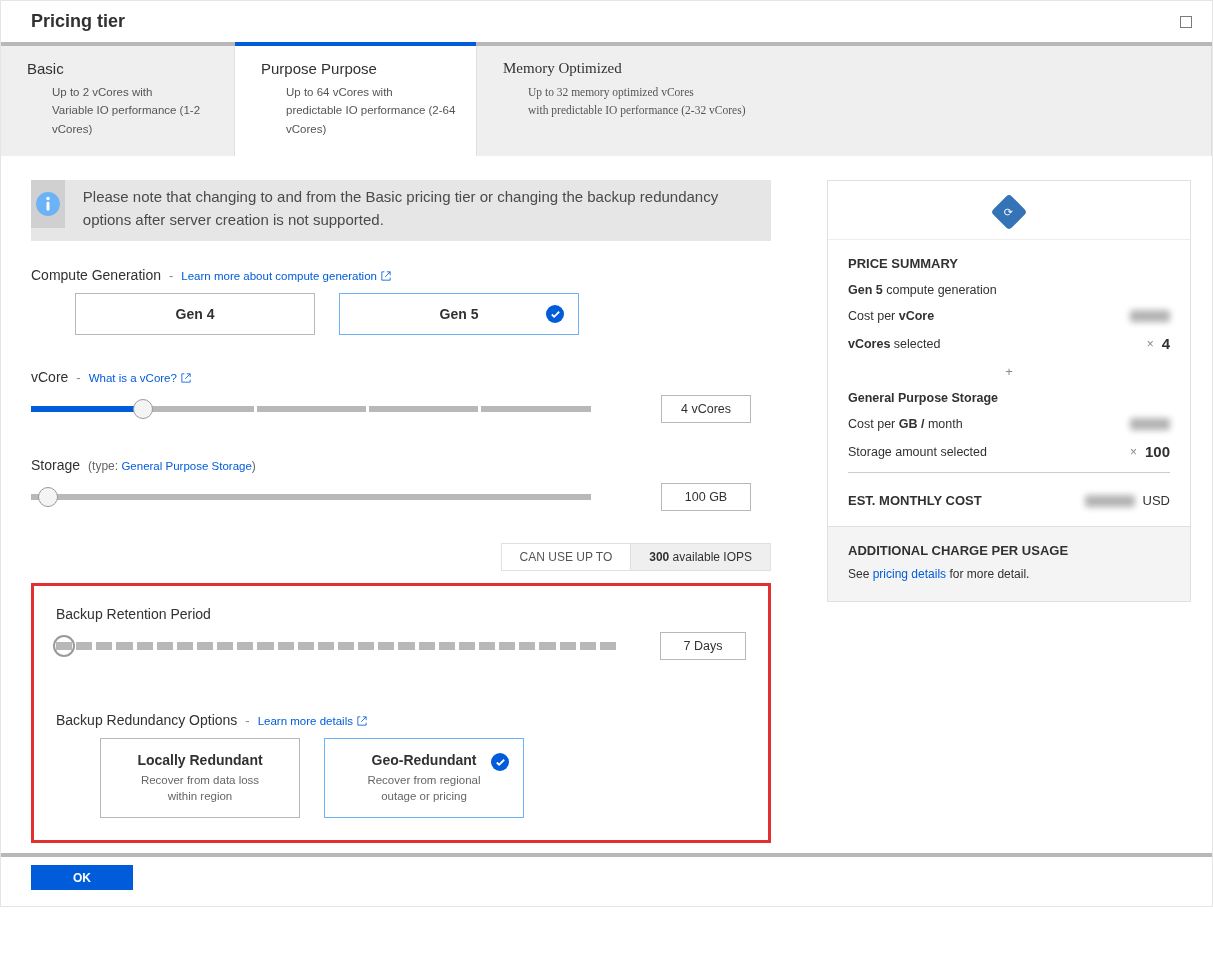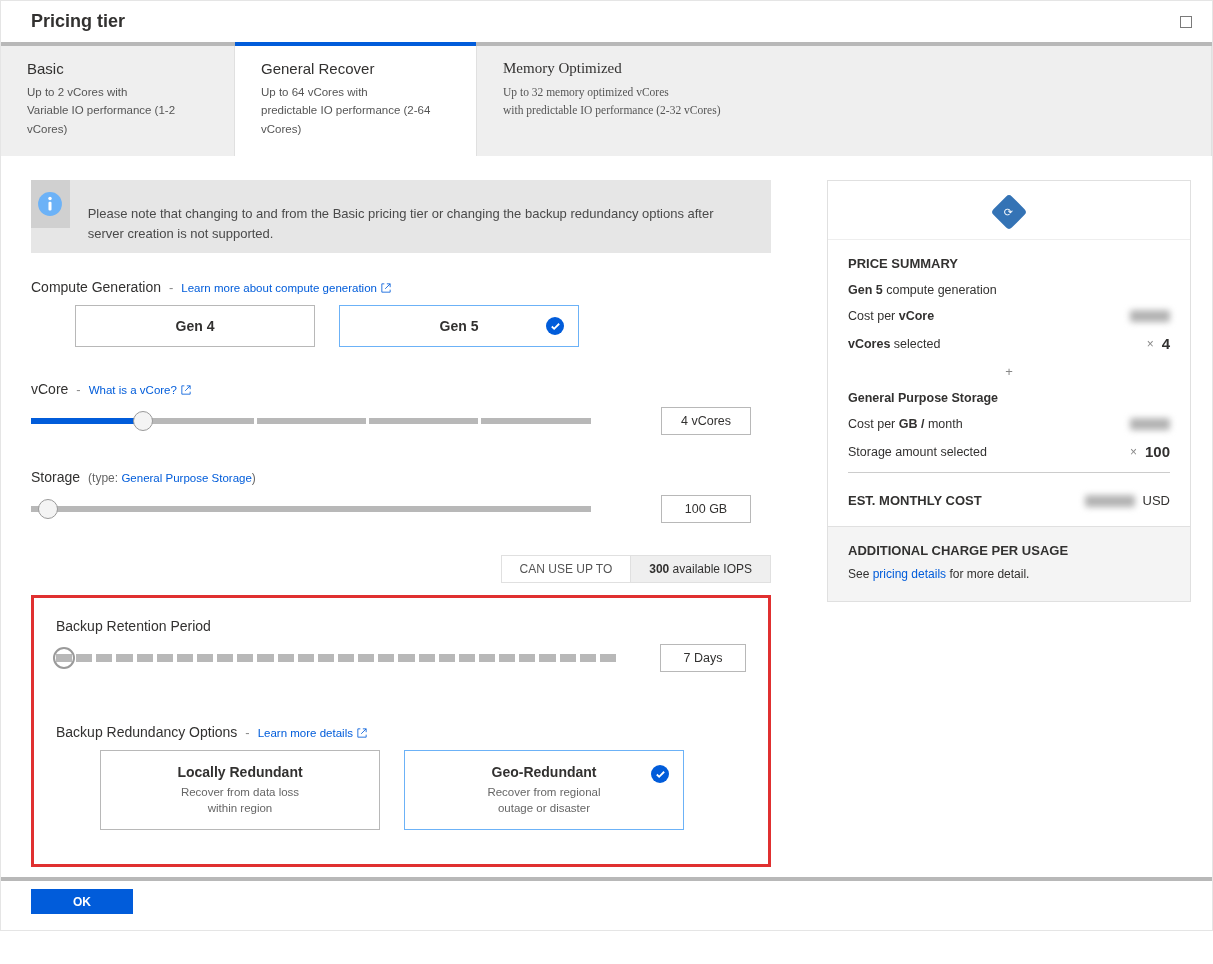--- a/index.html
+++ b/index.html
@@ -9,39 +9,39 @@
   .panel-title { font-size:18px; font-weight:600; }
   .sq { width:12px; height:12px; border:1px solid #7a7a7a; }
   .tabs-strip { height:4px; background:#b8b8b8; }
   .tabs { display:flex; background:#efefef; }
   .tab { padding:14px 20px 18px 26px; border-right:1px solid #e0e0e0; cursor:pointer; position:relative; }
   .tab.tab-0 { width:234px; }
   .tab.tab-1 { width:242px; background:#fff; }
   .tab.tab-1::before { content:""; position:absolute; top:-4px; left:0; right:0; height:4px; background:#015cda; }
   .tab.tab-2 { flex:1;font-family:Liberation Serif, serif; }
   .tab-title { font-size:15px; font-weight:400; margin-bottom:6px; }
-  .tab-sub { font-size:11.5px; color:#555; line-height:1.6; }
+  .tab-sub { font-size:11.5px; color:#555; line-height:1.6;margin-left:25px; }
   .body { display:flex; padding:24px 20px 10px 30px; gap:56px; }
   .main { width:740px; }
   .sidebar { width:364px; }
   .info-box { display:flex; background:#e6e6e6; margin-bottom:26px; }
   .info-icon { width:48px; height:48px; background:#d0d0d0; display:flex; align-items:center; justify-content:center; }
   .info-icon svg { width:26px; height:26px; }
-  .info-text { padding:24px 26px 10px 18px; font-size:13px; color:#4a4a4a; line-height:1.5; }
+  .info-text { padding:6px 26px 10px 18px; font-size:15px; color:#4a4a4a; line-height:1.5; }
   .section { margin-bottom:34px; }
   .sec-head { margin-bottom:10px; display:flex; align-items:baseline; gap:8px; }
   .sec-title { font-size:14px; font-weight:400; }
   .sec-sub { font-size:12px; color:#666; }
   .dash { color:#888; }
   .link { color:#015cda; font-size:11.5px; cursor:pointer; display:inline-flex; align-items:center; gap:4px; }
   .ext-icon { width:10px; height:10px; }
   .cards { display:flex; gap:24px;padding-left:44px; }
   .card { width:240px; height:42px; border:1px solid #b8b8b8; display:flex; align-items:center; justify-content:center; font-size:14px; font-weight:600; cursor:pointer; position:relative; }
   .card.selected { border:1px solid #6cb2f7; }
-  .card.big { width:280px; height:80px; flex-direction:column; justify-content:center; font-weight:400; }
+  .card.big { width:200px; height:80px; flex-direction:column; justify-content:center; font-weight:400; }
   .card.big .card-title { font-weight:600; font-size:14px; margin-bottom:4px; }
   .card.big .card-desc { font-size:11.5px; color:#666; text-align:center; line-height:1.4; }
   .check { position:absolute; right:14px; top:50%; transform:translateY(-50%); width:18px; height:18px; border-radius:50%; background:#015cda; display:flex; align-items:center; justify-content:center; }
   .card.big .check { top:14px; transform:none; }
   .check svg { width:11px; height:11px; }
   .slider-row { display:flex; align-items:center; gap:70px;text-align:center; }
   .slider-wrap { position:relative; width:560px; height:20px; }
   .track-bg { position:absolute; top:50%; transform:translateY(-50%); left:0; right:0; height:6px; background:#b8b8b8; }
   .track-seg { position:absolute; top:50%; transform:translateY(-50%); height:6px; background:#fff; }
   .track-fill { position:absolute; top:50%; transform:translateY(-50%); left:0; height:6px; background:#015cda; }
@@ -89,21 +89,21 @@
     <span class="sq"></span>
   </div>
   <div class="tabs-strip"></div>
   <div class="tabs">
     <div class="tab tab-0">
       <div class="tab-title">Basic</div>
       <div class="tab-sub" style="white-space:pre-line">Up to 2 vCores with
 Variable IO performance (1-2 vCores)</div>
     </div>
     <div class="tab tab-1">
-      <div class="tab-title">General Recover</div>
+      <div class="tab-title">Purpose Purpose</div>
       <div class="tab-sub" style="white-space:pre-line">Up to 64 vCores with
 predictable IO performance (2-64 vCores)</div>
     </div>
     <div class="tab tab-2">
       <div class="tab-title">Memory Optimized</div>
       <div class="tab-sub" style="white-space:pre-line">Up to 32 memory optimized vCores
 with predictable IO performance (2-32 vCores)</div>
     </div>
   </div>
 
@@ -228,41 +228,41 @@
                 <div class="seg" style="left: 463.286px; width: 16.1429px;"></div>
                 <div class="seg" style="left: 483.429px; width: 16.1429px;"></div>
                 <div class="seg" style="left: 503.571px; width: 16.1429px;"></div>
                 <div class="seg" style="left: 523.714px; width: 16.1429px;"></div>
                 <div class="seg" style="left: 543.857px; width: 16.1429px;"></div>
               </div>
             <div class="val-box">7 Days</div>
           </div>
         </div>
 
-        <div class="section" style="margin-bottom:12px">
+        <div class="section" style="margin-bottom:0">
           <div class="sec-head">
             <span class="sec-title">Backup Redundancy Options</span>
             <span class="dash">-</span>
             <span class="link">
               <span>Learn more details</span>
               <svg class="ext-icon" viewBox="0 0 12 12">
                   <path d="M4 1H1v10h10V8M7 1h4v4M11 1L5 7" stroke="#015cda" fill="none" stroke-width="1"></path>
                 </svg>
             </span>
           </div>
           <div class="cards">
             <div class="card big">
               <div class="card-title">Locally Redundant</div>
               <div class="card-desc" style="white-space:pre-line">Recover from data loss
 within region</div>
             </div>
             <div class="card big selected">
               <div class="card-title">Geo-Redundant</div>
               <div class="card-desc" style="white-space:pre-line">Recover from regional
-outage or disaster</div>
+outage or pricing</div>
               <span class="check">
                   <svg viewBox="0 0 12 12">
                     <path d="M2 6l2.5 2.5L10 3" stroke="#fff" stroke-width="2" fill="none"></path>
                   </svg>
                 </span>
             </div>
           </div>
         </div>
       </div>
     </div>

